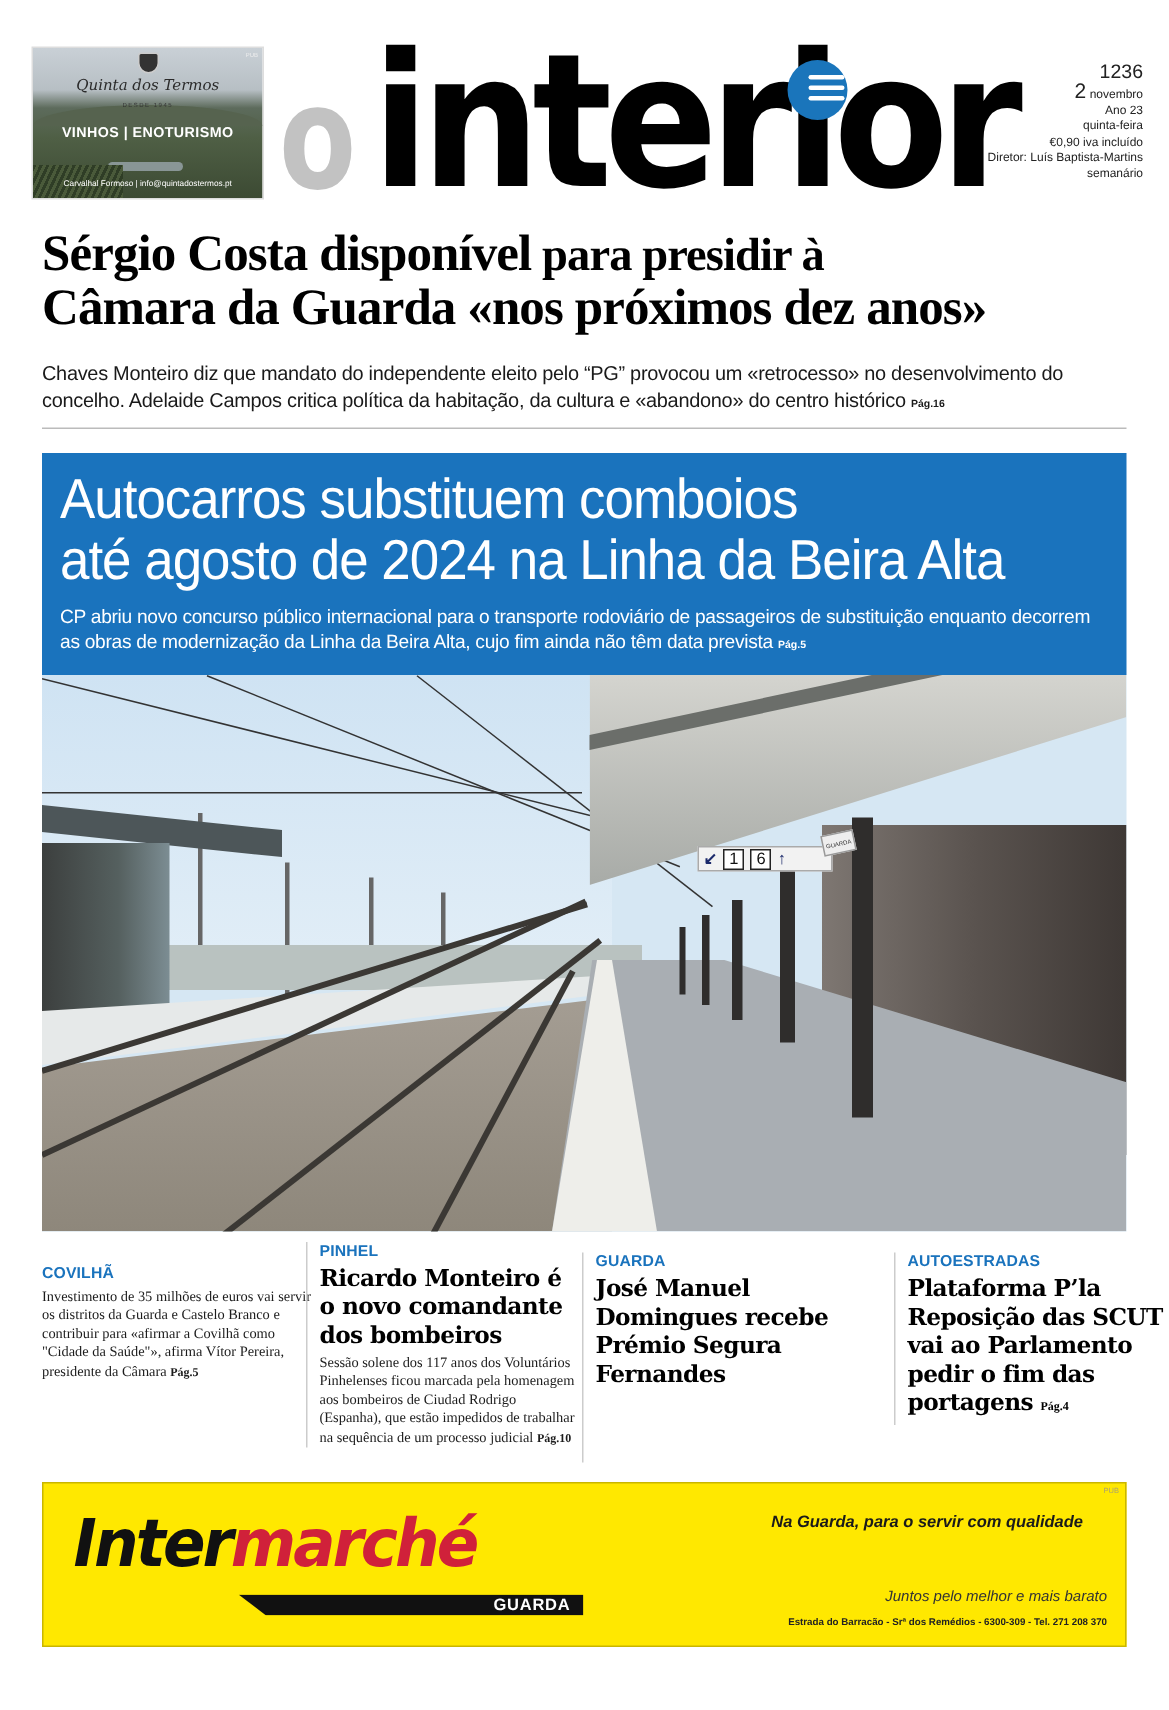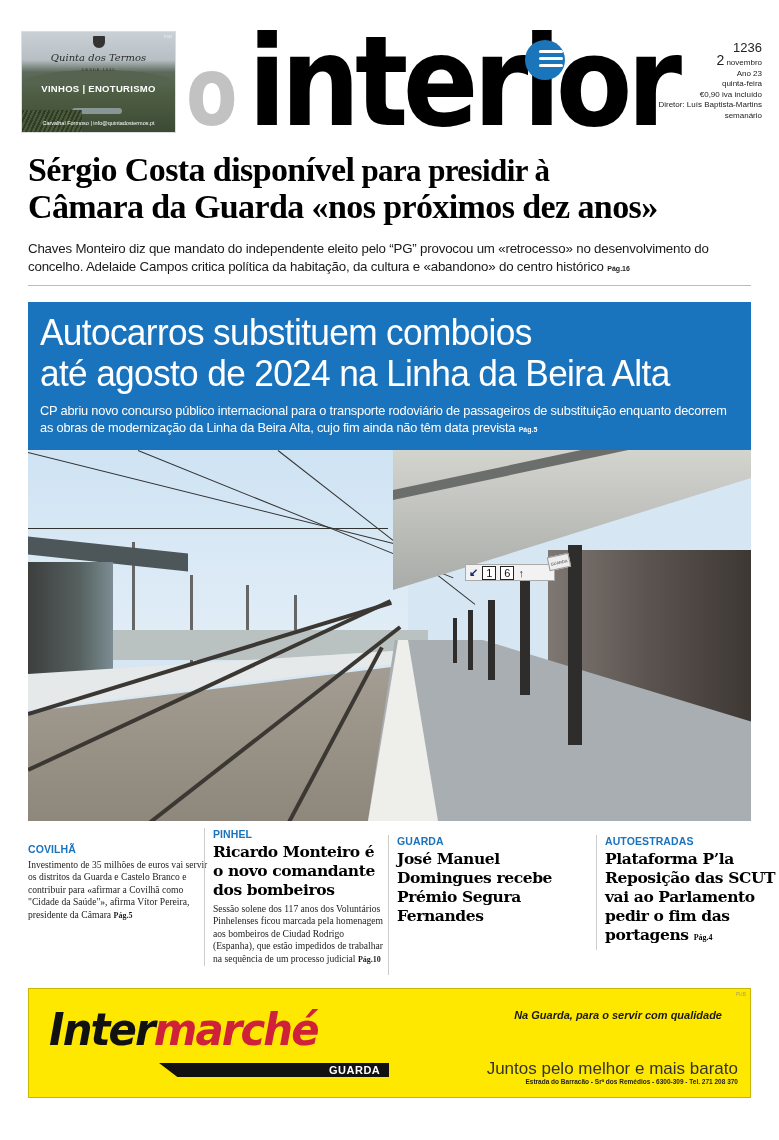--- a/index.html
+++ b/index.html
@@ -80,21 +80,21 @@
 
   
   .ad-bottom { position: absolute; left: 28px; top: 988px; width: 723px; height: 110px; background: #ffe800; border: 1px solid #c9b600; overflow: hidden; }
   .im-logo { position: absolute; left: 20px; top: 16px; font-family: "DejaVu Sans", sans-serif; font-style: italic; font-weight: bold; font-size: 44px; line-height: 50px; letter-spacing: -2px; transform: scaleX(.95); transform-origin: left; }
   .im-logo .a { color: #111; }
   .im-logo .b { color: #d0213a; }
   .im-bar { position: absolute; left: 130px; top: 74px; width: 230px; height: 14px; background: #111; clip-path: polygon(0 0, 100% 0, 100% 100%, 8% 100%); }
   .im-guarda { position: absolute; left: 300px; top: 74px; font-size: 11px; font-weight: bold; color: #fff; line-height: 14px; letter-spacing: .5px; }
   .ad-b-slogan { position: absolute; right: 28px; top: 20px; font-size: 11px; font-weight: bold; font-style: italic; color: #1a1a1a; }
   .ad-b-name { position: absolute; right: 12px; top: 40px; font-size: 20px; font-weight: bold; color: #111; letter-spacing: -.3px; }
-  .ad-b-motto { position: absolute; right: 12px; top: 70px; font-size: 17px; color: #333; }
+  .ad-b-motto { position: absolute; right: 12px; top: 70px; font-size: 10px; font-style: italic; color: #333; }
   .ad-b-addr { position: absolute; right: 12px; top: 89px; font-size: 6.5px; font-weight: bold; color: #222; }
   .ad-b-pub { position: absolute; right: 4px; top: 2px; font-size: 5px; color: #a9a070; }
 </style>
 </head>
 <body>
 
 <div class="ad-top">
   <div class="hills"></div>
   <div class="pond"></div>
   <div class="vines"></div>

